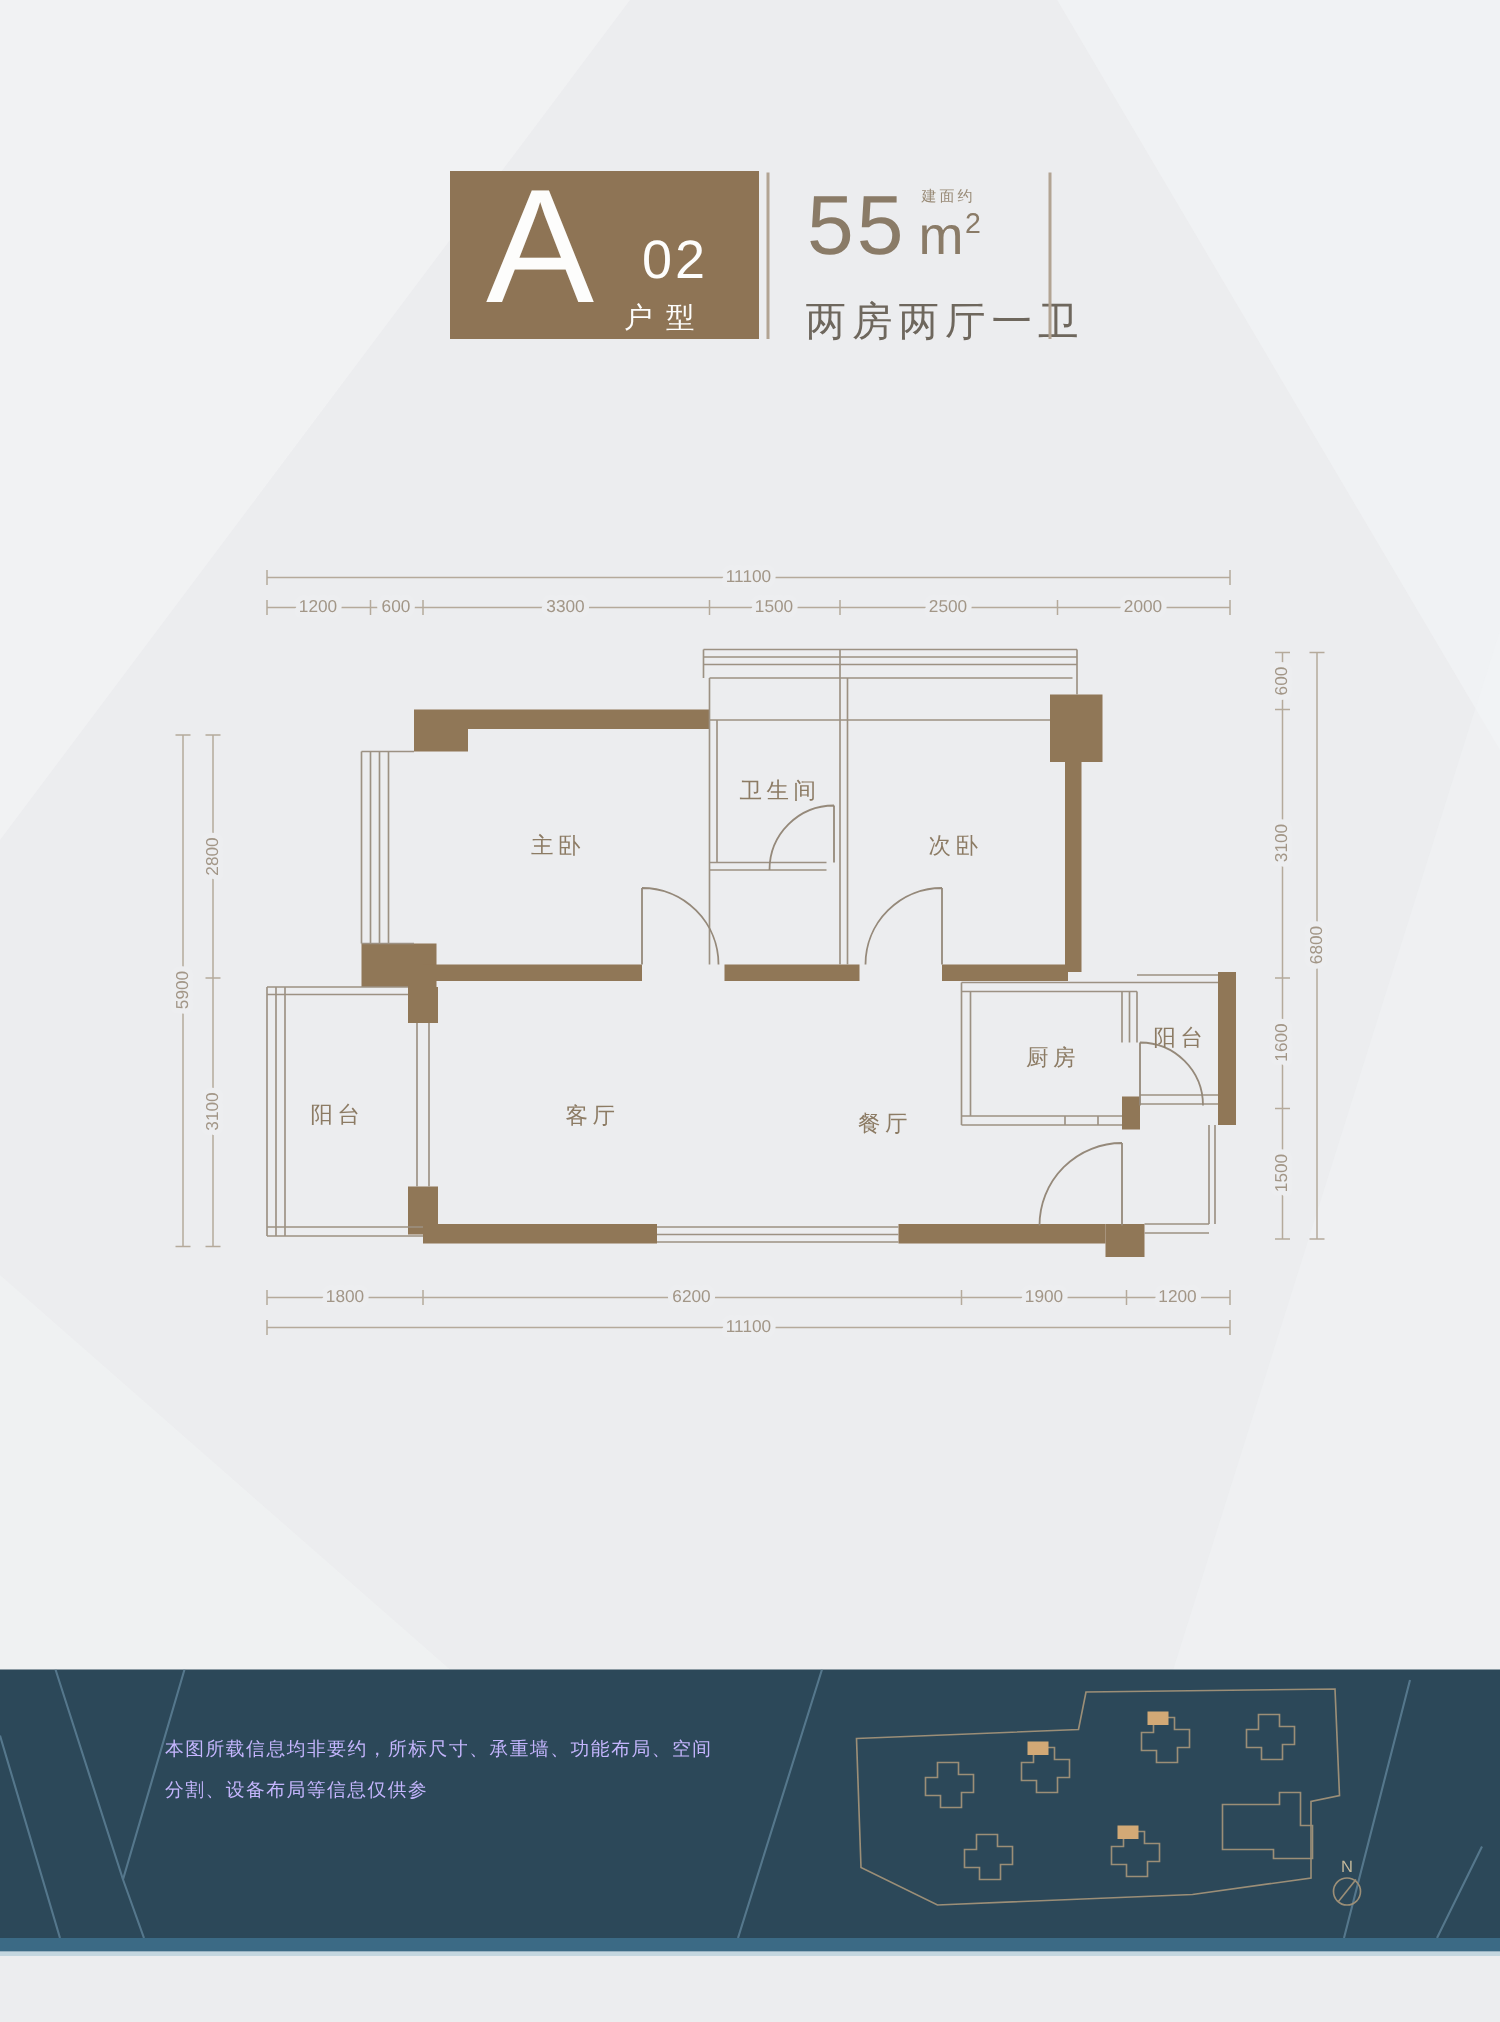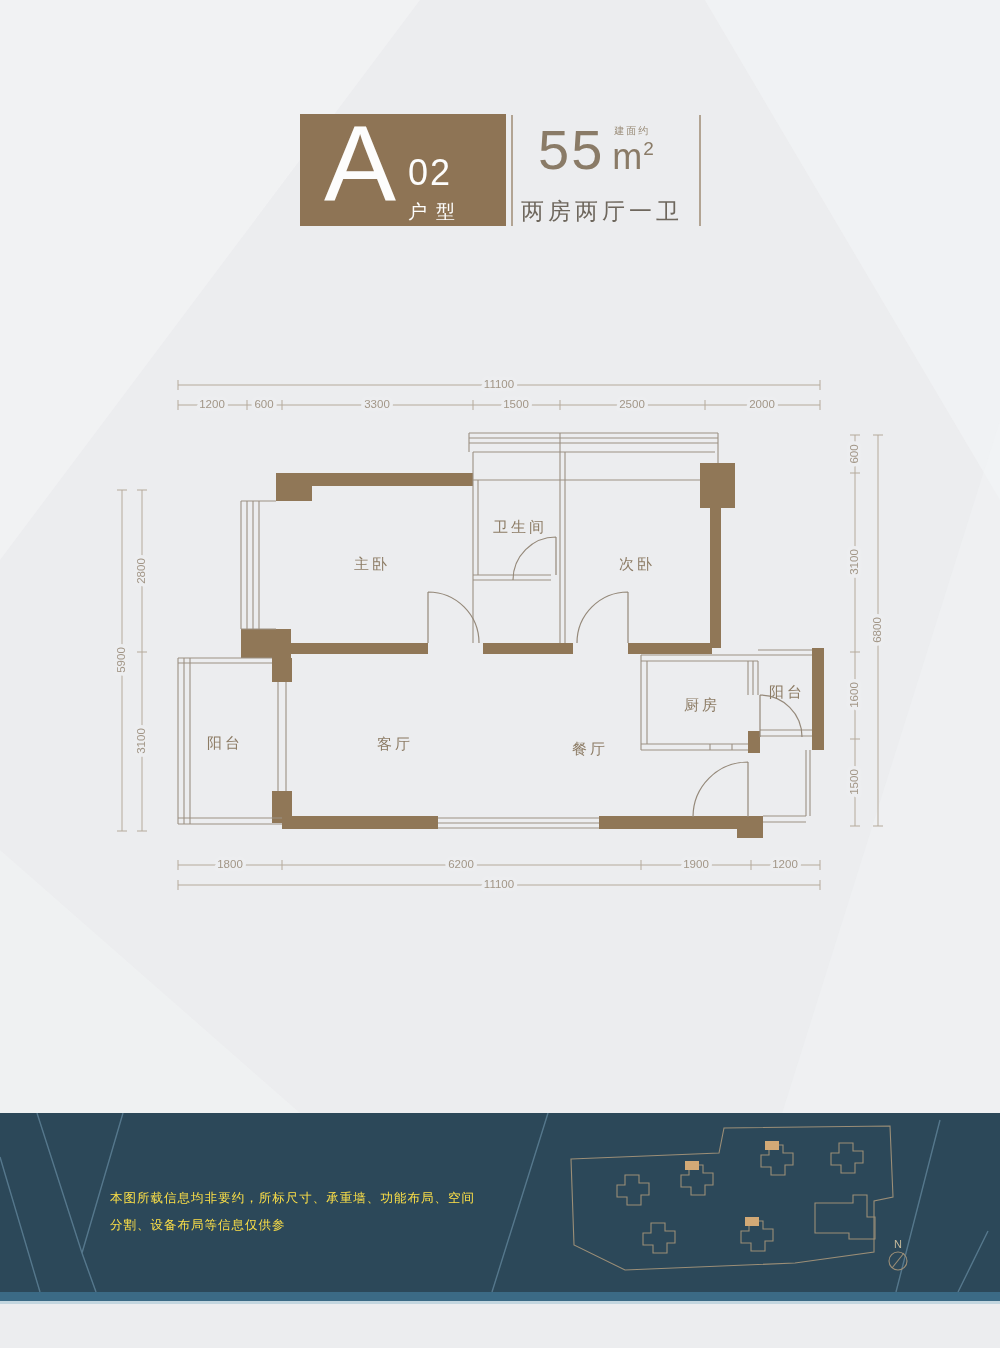--- a/index.html
+++ b/index.html
@@ -14,49 +14,49 @@
   .wedge-bl{left:0;top:850px;width:300px;height:263px;background:#f2f3f4;opacity:.6;
             clip-path:polygon(0 0,100% 100%,0 100%);}
   .wedge-r{right:0;top:420px;width:220px;height:700px;background:#f2f3f5;opacity:.5;
             clip-path:polygon(100% 0,100% 100%,0 100%);}
 
   
   .unit-box{position:absolute;left:300px;top:114px;width:206px;height:112px;background:#8e7455;}
   .unit-letter{position:absolute;left:24px;top:-14px;color:#fdfdfc;font-size:108px;font-weight:400;
                line-height:1.18;letter-spacing:0;}
   .unit-sub{position:absolute;left:108px;top:38px;color:#fdfdfc;}
-  .unit-code{display:block;font-size:36px;letter-spacing:2px;}
+  .unit-code{display:block;font-size:36px;letter-spacing:2px;margin-left:20px;}
   .unit-type{display:block;margin-top:5px;font-size:19px;letter-spacing:9px;text-align:right;}
   .vdivider{position:absolute;top:115px;width:2px;height:111px;background:#b2a493;}
   .vd1{left:511px;} .vd2{left:699px;}
   .area-wrap{position:absolute;left:538px;top:122px;color:#8a7b67;}
   .area-num{font-size:56px;line-height:1;letter-spacing:2px;}
   .area-unit-group{position:relative;display:inline-block;margin-left:8px;vertical-align:baseline;}
   .area-prefix{position:absolute;left:2px;top:-12px;font-size:10px;letter-spacing:2px;white-space:nowrap;color:#998b77;}
   .area-unit{font-size:36px;}
   .area-sup{font-size:19px;vertical-align:14px;margin-left:1px;}
-  .layout-line{position:absolute;left:521px;top:196px;font-size:23px;letter-spacing:4px;color:#6e675d;}
+  .layout-line{position:absolute;left:537px;top:196px;font-size:27px;letter-spacing:4px;color:#6e675d;}
 
   
   .plan-svg{position:absolute;left:100px;top:365px;}
   .dimline{stroke:#b5aa9b;stroke-width:1;fill:none;}
   .dimtick{stroke:#b5aa9b;stroke-width:1;}
   .dimtext{font-size:11.5px;fill:#a29687;text-anchor:middle;dominant-baseline:middle;
            paint-order:stroke;stroke:#edeef0;stroke-width:7px;stroke-linejoin:round;}
   .wall{fill:#907757;stroke:none;}
   .thin{stroke:#9c9183;stroke-width:1.1;fill:none;}
   .arc{stroke:#95897a;stroke-width:1.2;fill:none;}
   .roomlabel{font-size:15px;fill:#8c7b64;letter-spacing:3px;text-anchor:middle;dominant-baseline:middle;}
 
   
   .footer{position:absolute;left:0;top:1113px;width:1000px;height:179px;background:#2c4859;}
   .footer-strip{position:absolute;left:0;top:1292px;width:1000px;height:9px;background:#3b6a85;}
   .footer-strip2{position:absolute;left:0;top:1301px;width:1000px;height:3px;background:#a9c6d4;opacity:.6;}
-  .disclaimer{position:absolute;left:110px;top:72px;width:365px;font-size:12.5px;line-height:27px;
-              color:#fde047;letter-spacing:1px;text-align:justify;}
+  .disclaimer{position:absolute;left:110px;top:40px;width:365px;font-size:12.5px;line-height:27px;
+              color:#c4b5fd;letter-spacing:1px;text-align:justify;}
   .siteplan-svg{position:absolute;left:543px;top:4px;}
   .sp{stroke:#9b8e77;stroke-width:1.1;fill:none;}
   .sp-fill{fill:#d2a976;stroke:none;}
   .north-label{font-size:11px;fill:#c6ba9c;text-anchor:middle;}
   .fline{stroke:#5d8095;stroke-width:1.4;fill:none;opacity:.85;}
 </style>
 </head>
 <body>
 
 <div class="page">

